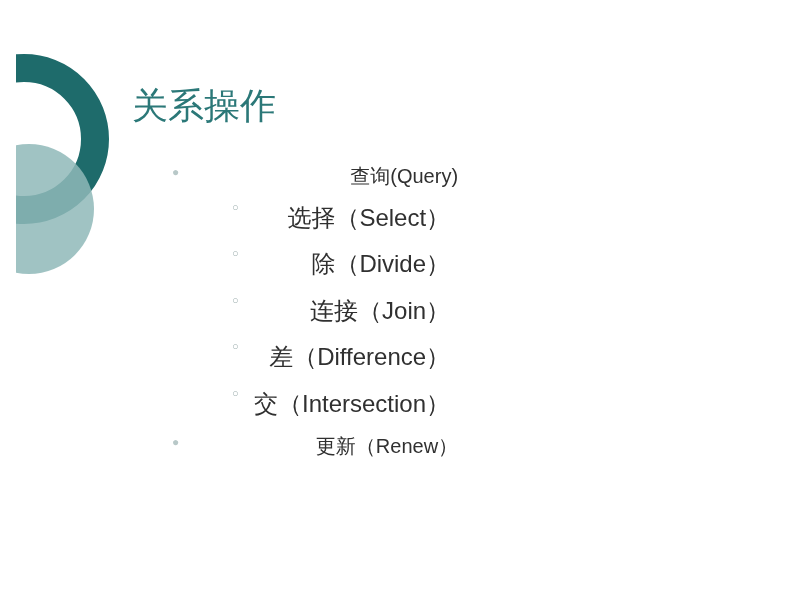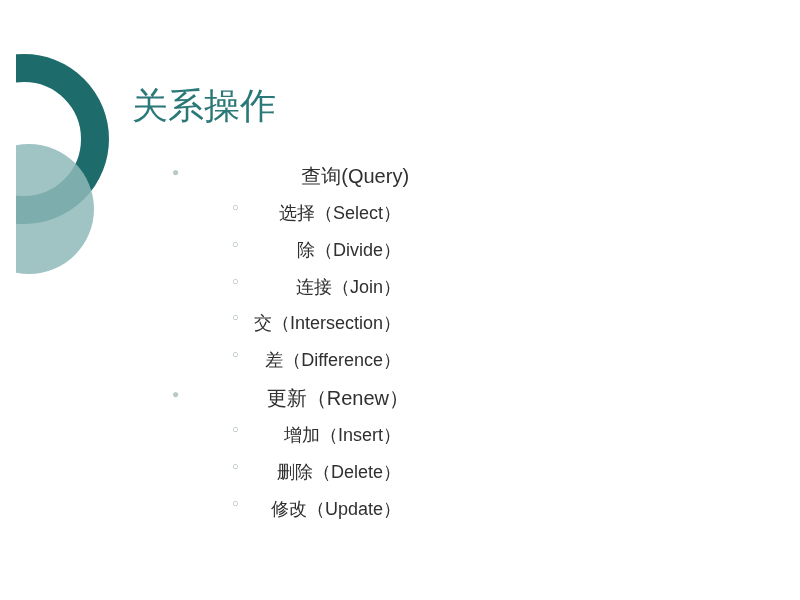--- a/index.html
+++ b/index.html
@@ -63,21 +63,21 @@
       top: 2px;
       color: #b8c8c8;
       font-size: 12px;
     }
     .list-l2 {
       list-style: none;
       margin-left: 28px;
       margin-top: 6px;
     }
     .list-l2 > li {
-      font-size: 18px;
+      font-size: 24px;
       color: #303030;
       margin-bottom: 2px;
       position: relative;
       padding-left: 22px;
       line-height: 1.6;
     }
     .list-l2 > li::before {
       content: "○";
       position: absolute;
       left: 0;
@@ -94,26 +94,21 @@
 
 <div class="content">
   <h1 class="title">关系操作</h1>
   <ul class="list-l1">
     <li>
       <span>查询(Query)</span>
       <ul class="list-l2">
         <li>选择（Select）</li>
         <li>除（Divide）</li>
         <li>连接（Join）</li>
+        <li>差（Difference）</li>
         <li>交（Intersection）</li>
-        <li>差（Difference）</li>
       </ul>
     </li>
     <li>
       <span>更新（Renew）</span>
-      <ul class="list-l2">
-        <li>增加（Insert）</li>
-        <li>删除（Delete）</li>
-        <li>修改（Update）</li>
-      </ul>
     </li>
   </ul>
 </div>
 
 </body></html>

